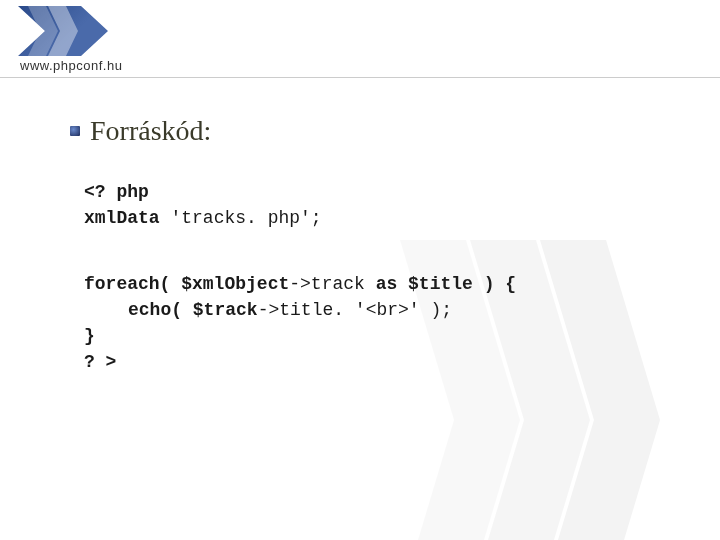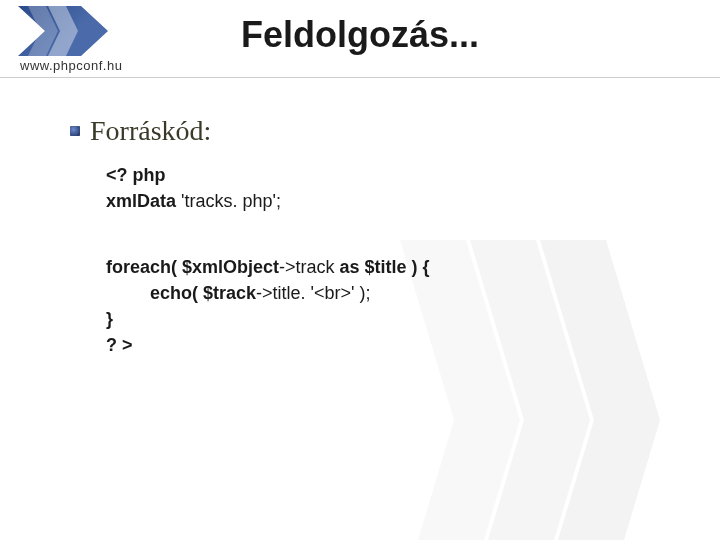--- a/index.html
+++ b/index.html
@@ -60,36 +60,36 @@
   .content {
     position: absolute;
     top: 115px;
     left: 70px;
     right: 40px;
   }
   .section-heading {
     display: flex;
     align-items: center;
     gap: 10px;
-    margin-bottom: 15px;
+    margin-bottom: 32px;
   }
   .bullet {
     width: 10px;
     height: 10px;
     background: radial-gradient(circle at 35% 35%, #6a8acc, #1a2a5a);
     border-radius: 1px;
   }
   .heading-text {
     font-family: Georgia, "Times New Roman", serif;
     font-size: 28px;
     color: #3a3a2a;
   }
   .code-block {
-    margin-left: 36px;
-    font-family: Liberation Sans, sans-serif;
+    margin-left: 14px;
+    font-family: Liberation Mono, monospace;
     font-size: 18px;
     line-height: 1.45;
     color: #1a1a1a;
   }
   .code-block .kw { font-weight: bold; }
   .code-block .sp { display: block; height: 20px; }
   .code-block .indent { padding-left: 44px; }
   .watermark {
     position: absolute;
     right: -40px;
@@ -109,21 +109,20 @@
   .watermark .c1 { left: 0; opacity: 0.5; }
   .watermark .c2 { left: 70px; opacity: 0.7; }
   .watermark .c3 { left: 140px; opacity: 0.9; }
 </style>
 </head>
 <body>
 
 <div class="header">
   <div class="logo"></div>
   <div class="site-url">www.phpconf.hu</div>
-  <div class="title">Feldolgozás...</div>
 </div>
 
 <div class="content">
   <div class="section-heading">
     <div class="bullet"></div>
     <div class="heading-text">Forráskód:</div>
   </div>
 
   <div class="code-block">
     <div><span class="kw">&lt;? php</span></div>

